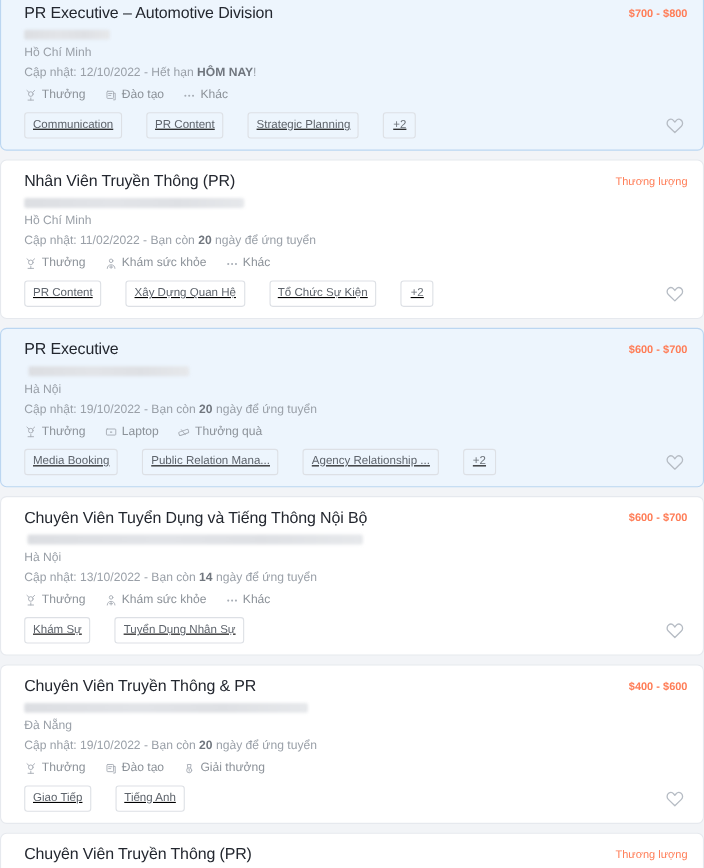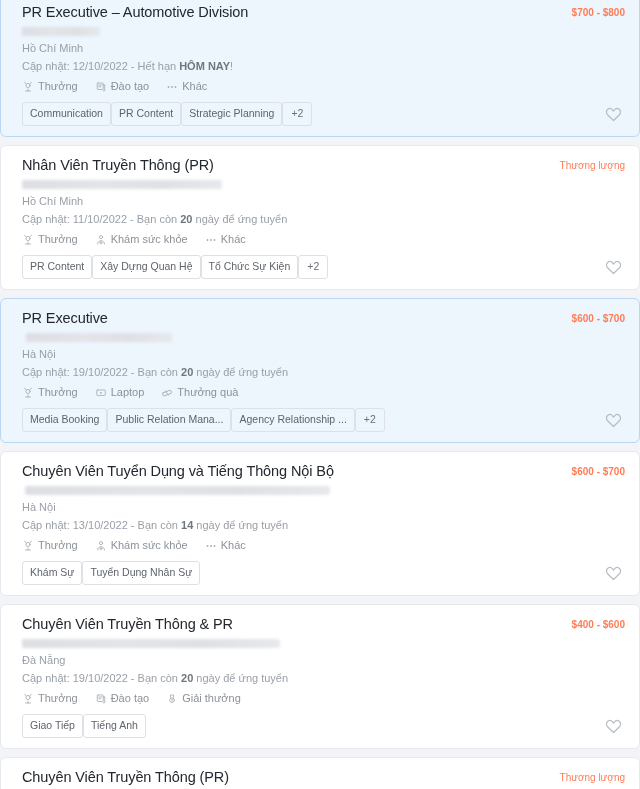--- a/index.html
+++ b/index.html
@@ -105,23 +105,24 @@
     gap: 4px;
     font-size: 11px;
     line-height: 15px;
     color: #8C9299;
   }
   .benefit svg { display: block; flex: 0 0 auto; }
 
   .tags {
     display: flex;
     align-items: center;
-    gap: 0;
+    gap: 22px;
     margin-top: 8px;
     flex-wrap: nowrap;
+    text-decoration: underline;
   }
   .tag {
     font-size: 10.5px;
     line-height: 13px;
     color: #5E646C;
     border: 1px solid #DDE0E5;
     border-radius: 3px;
     padding: 4px 7px 5px;
     background: transparent;
     white-space: nowrap;
@@ -202,21 +203,21 @@
         </svg>
       </button>
     </div>
     <div class="job-card">
       <div class="card-top">
         <div class="job-title">Nhân Viên Truyền Thông (PR)</div>
         <div class="salary negotiable">Thương lượng</div>
       </div>
       <div class="company-redacted w2"></div>
       <div class="location">Hồ Chí Minh</div>
-      <div class="meta"><span>Cập nhật: 11/10/2022 - Bạn còn </span><b>20</b><span> ngày để ứng tuyển</span></div>
+      <div class="meta"><span>Cập nhật: 11/02/2022 - Bạn còn </span><b>20</b><span> ngày để ứng tuyển</span></div>
       <div class="benefits">
         <div class="benefit">
           <span>
             <svg width="12" height="12" viewBox="0 0 24 24" fill="none" stroke="#A7ADB5" stroke-width="1.7" stroke-linecap="round" stroke-linejoin="round">
               <path d="M7 20h10"></path>
               <path d="M12 20v-4"></path>
               <circle cx="12" cy="9" r="4.2"></circle>
               <path d="M8.3 5.6 5 2.5"></path>
               <path d="M15.7 5.6 19 2.5"></path>
             </svg>

